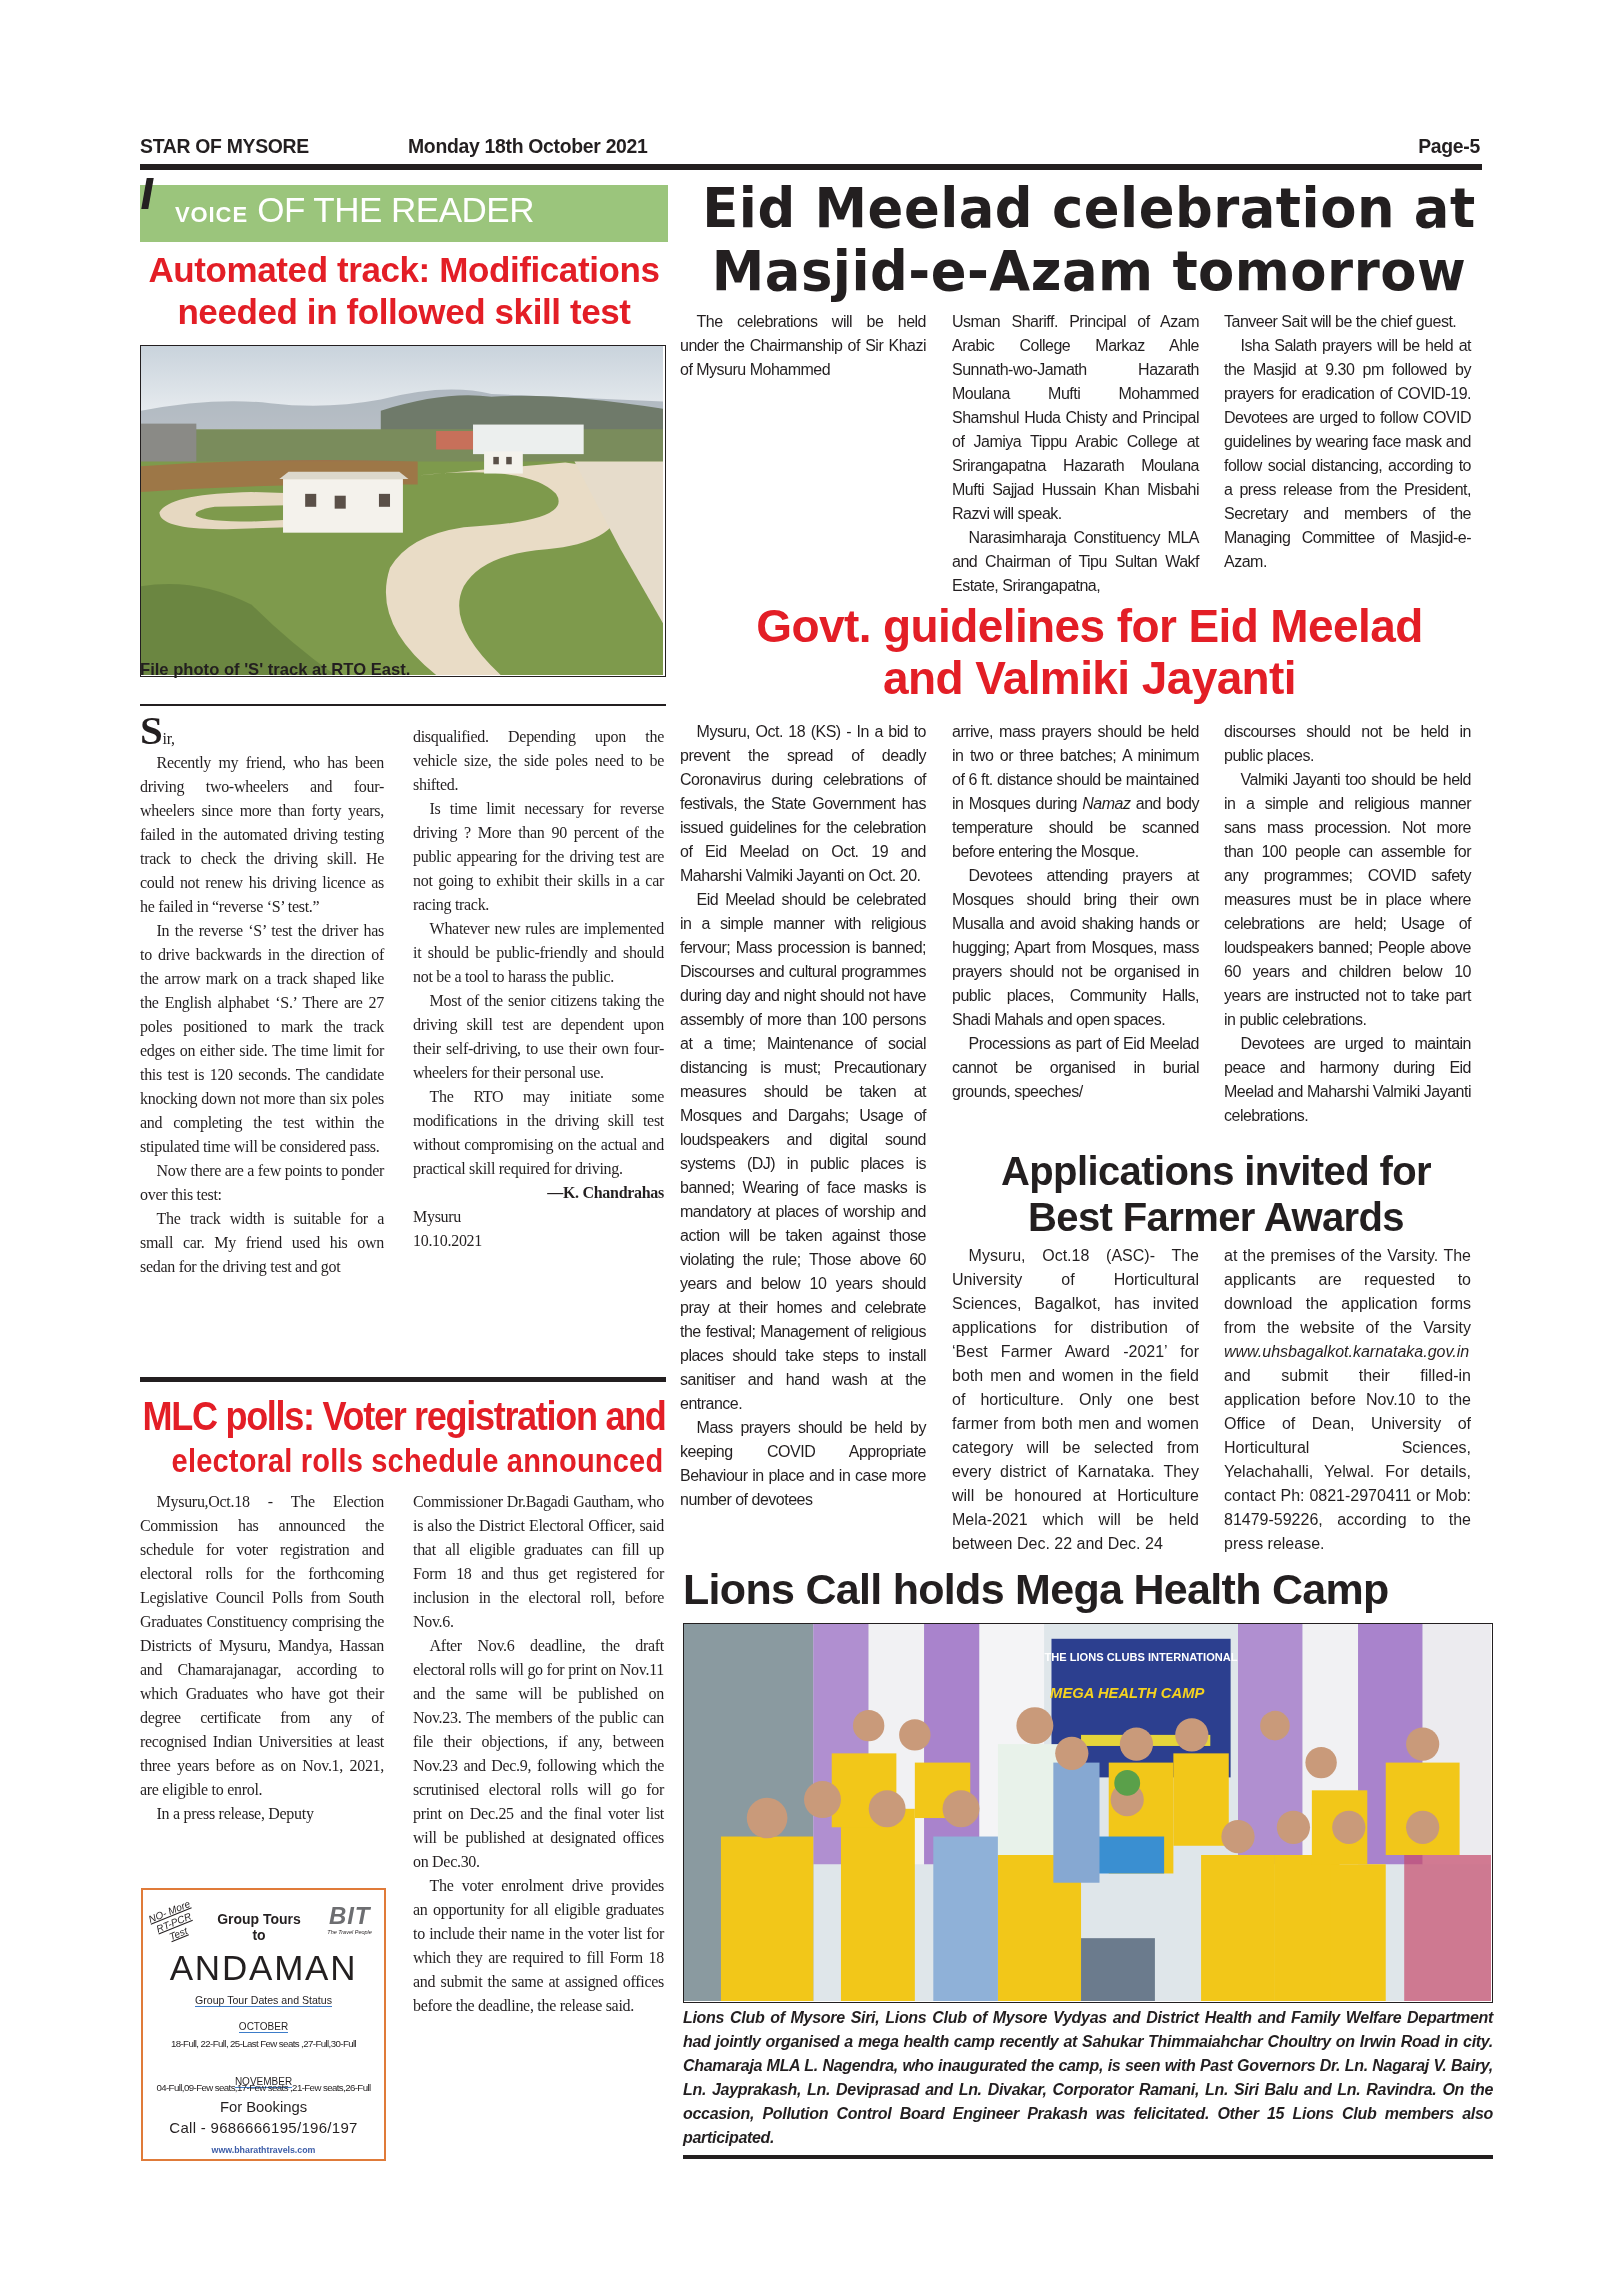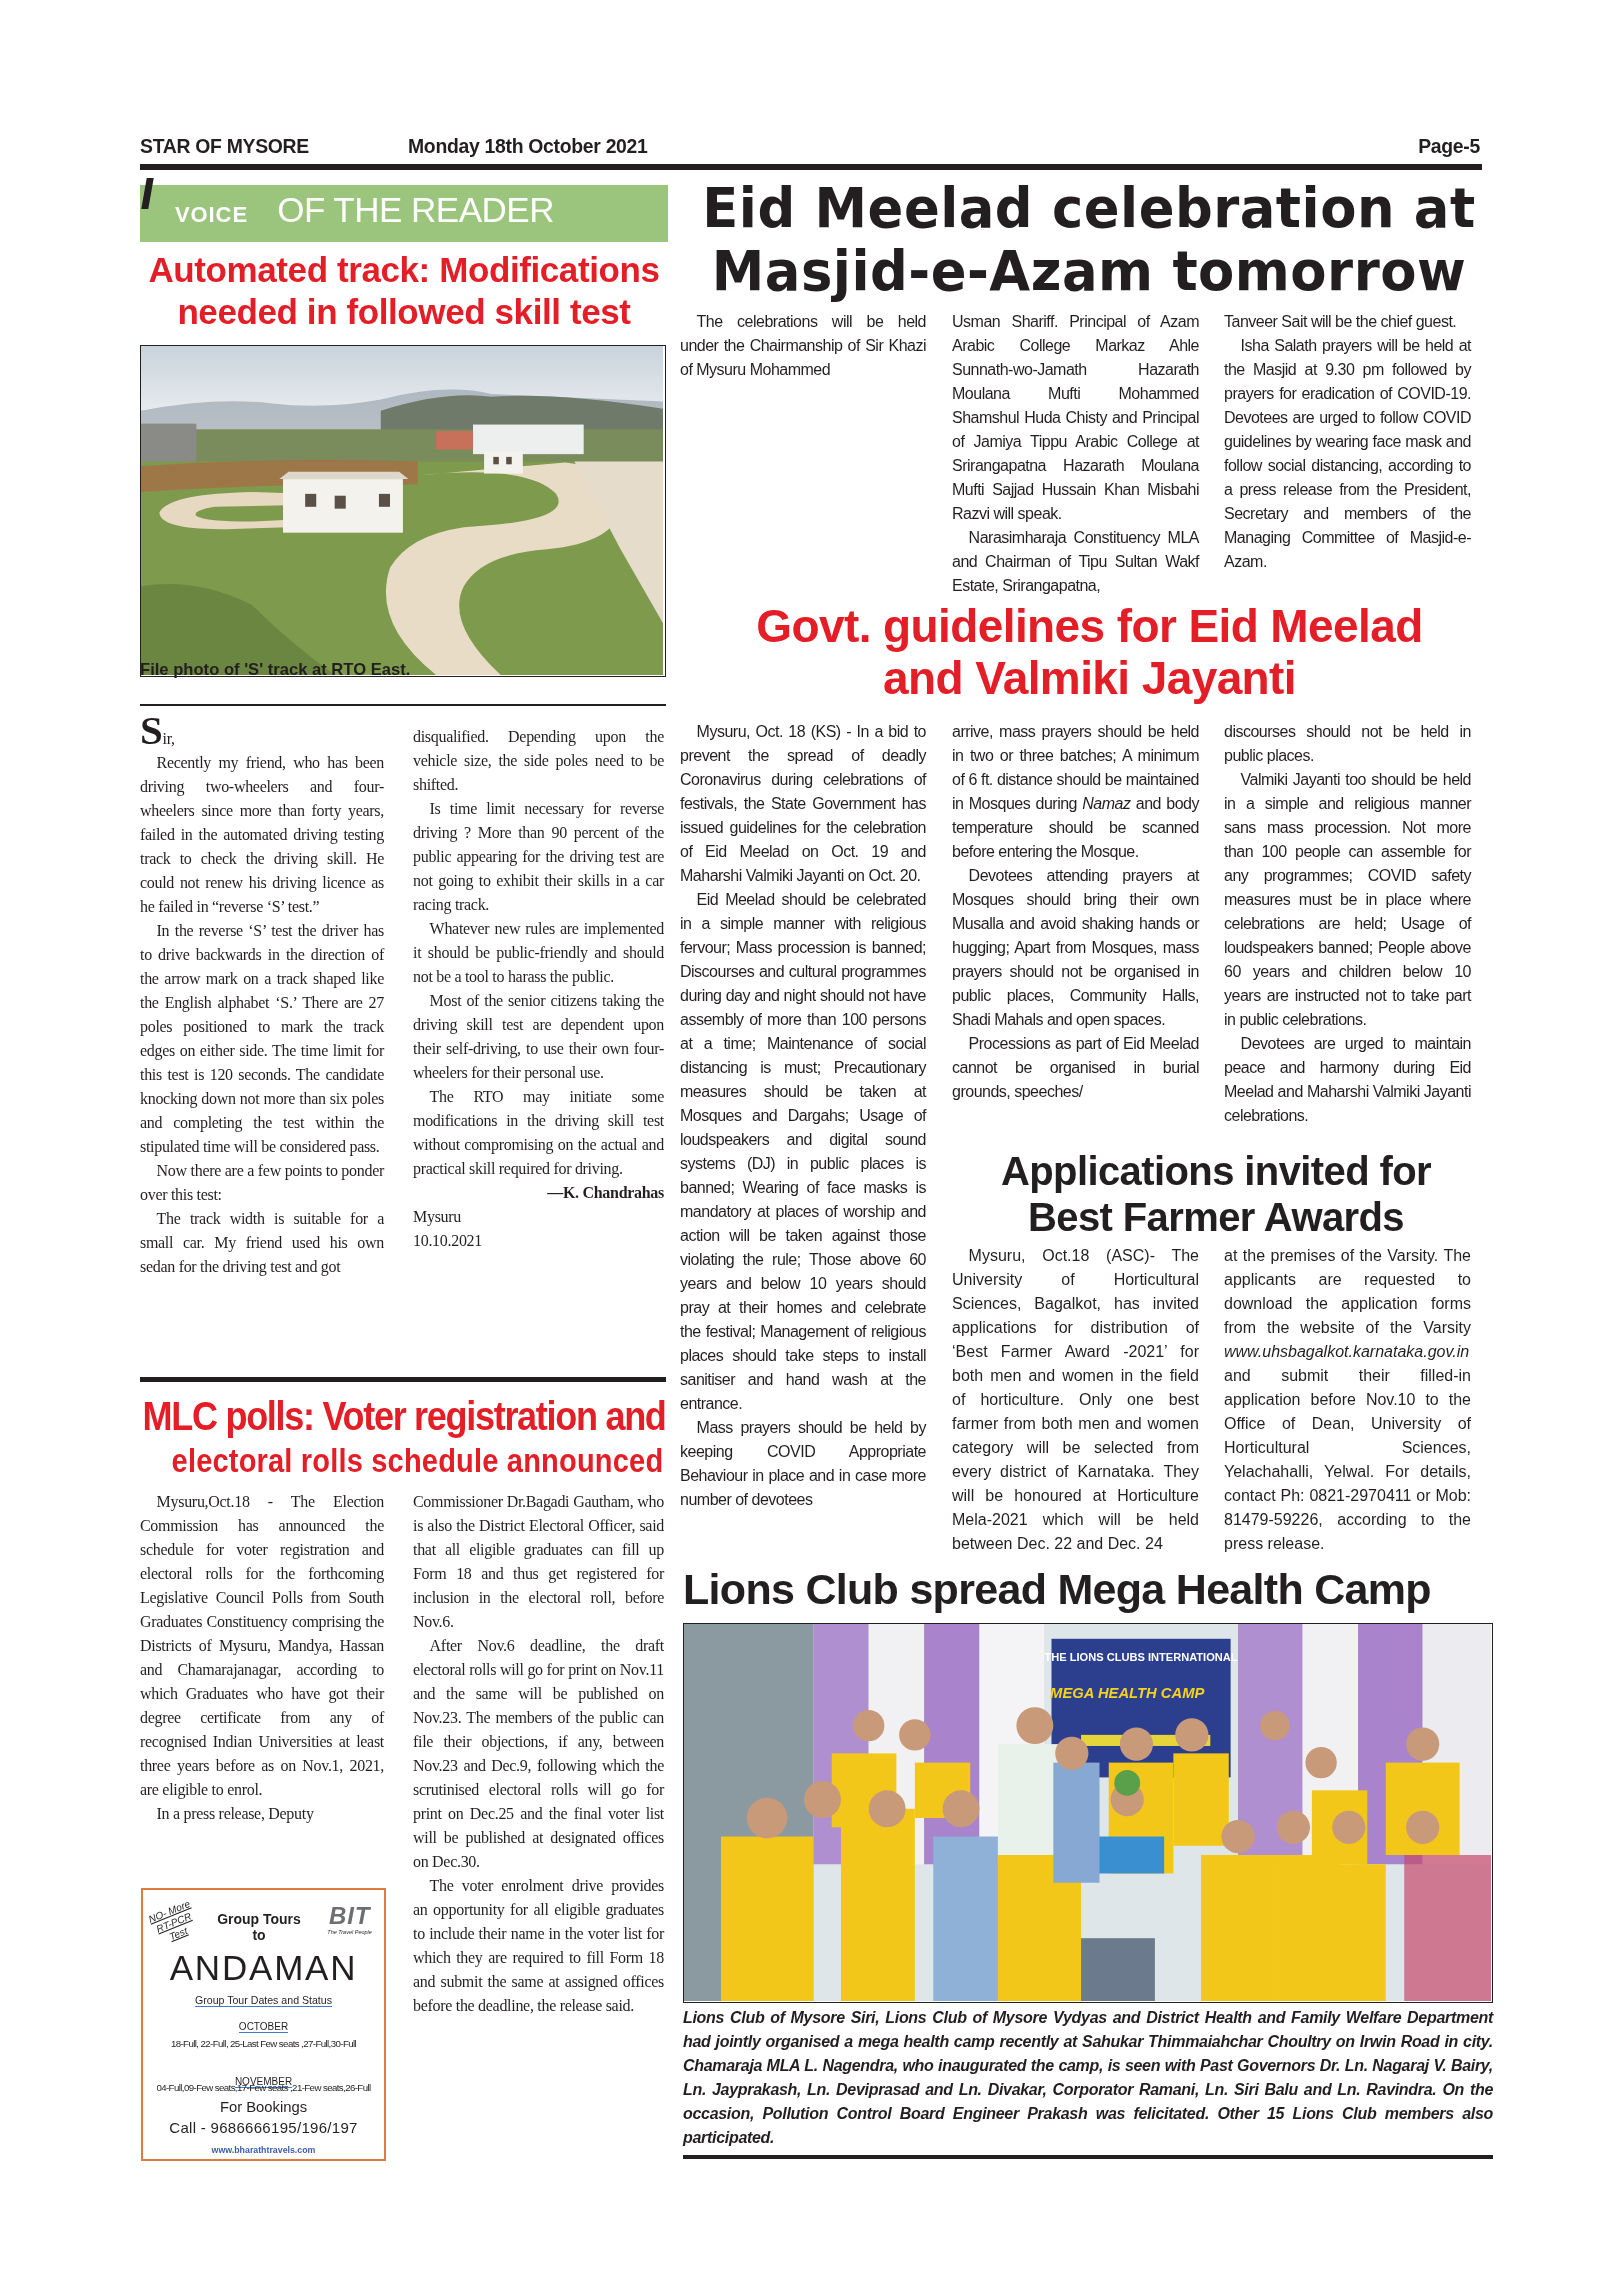--- a/index.html
+++ b/index.html
@@ -13,21 +13,21 @@
   .mh-paper { position: absolute; left: 0; top: 0; font-size: 19.4px; font-weight: bold; letter-spacing: -0.3px; }
   .mh-date  { position: absolute; left: 268px; top: 0; font-size: 19.4px; font-weight: bold; letter-spacing: -0.3px; }
   .mh-page  { position: absolute; right: 0; top: 0; font-size: 19.4px; font-weight: bold; letter-spacing: -0.3px; }
   .rule-top { left: 140px; top: 164px; width: 1342px; height: 5.5px; background: #231f20; }
 
   
   .vor-banner { left: 140px; top: 185px; width: 528px; height: 57px; background: #9bc57c; }
   .vor-flag2 { left: 144px; top: 178px; width: 7.4px; height: 31px; background: #231f20; transform: skewX(-10deg); }
   .vor-text { left: 175px; top: 190px; height: 46px; display: flex; align-items: baseline; color: #fff; }
   .vor-voice { font-size: 22px; font-weight: bold; letter-spacing: 0.9px; font-variant: small-caps; margin-right: 9.2px; }
-  .vor-rest { font-size: 35px; font-weight: normal; letter-spacing: -0.5px; margin-left: 20px; }
+  .vor-rest { font-size: 35px; font-weight: normal; letter-spacing: -0.5px; }
 
   
   .hl-red { color: #e31e26; font-weight: bold; text-align: center; }
   .hl-black { color: #231f20; font-weight: bold; text-align: center; }
 
   .letter-title { left: 140px; top: 249px; width: 528px; font-size: 35px; line-height: 42px; letter-spacing: -0.4px; }
 
   .photo { overflow: hidden; border: 1.8px solid #231f20; }
   .photo-track { left: 140px; top: 345px; width: 526px; height: 332px; }
   .cap-track { left: 140px; top: 660px; width: 526px; text-align: left; font-size: 16.6px; font-weight: bold; }
@@ -243,21 +243,21 @@
   <div>Applications invited for</div>
   <div>Best Farmer Awards</div>
 </div>
 <div class="abs col f-col1">
   <p>Mysuru, Oct.18 (ASC)- The University of Horticultural Sciences, Bagalkot, has invited applications for distribution of ‘Best Farmer Award -2021’ for both men and women in the field of horticulture. Only one best farmer from both men and women category will be selected from every district of Karnataka. They will be honoured at Horticulture Mela-2021 which will be held between Dec. 22 and Dec. 24</p>
 </div>
 <div class="abs col f-col2">
   <p class="noind"><span>at the premises of the Varsity. The applicants are requested to download the application forms from the website of the Varsity </span><i class="it">www.uhsbagalkot.karnataka.gov.in</i><span> and submit their filled-in application before Nov.10 to the Office of Dean, University of Horticultural Sciences, Yelachahalli, Yelwal. For details, contact Ph: 0821-2970411 or Mob: 81479-59226, according to the press release.</span></p>
 </div>
 
-<div class="abs hl-black lions-title">Lions Club spread Mega Health Camp</div>
+<div class="abs hl-black lions-title">Lions Call holds Mega Health Camp</div>
 <div class="abs photo photo-lions">
   <svg width="807" height="377" viewBox="0 0 874 408" preserveAspectRatio="none">
     <rect width="874" height="408" fill="#dfe6ea"></rect>
     <rect x="0" y="0" width="140" height="408" fill="#8a9aa0"></rect>
     <rect x="140" y="0" width="60" height="260" fill="#b08fd0"></rect>
     <rect x="200" y="0" width="60" height="260" fill="#f1f1f3"></rect>
     <rect x="260" y="0" width="60" height="260" fill="#a983cc"></rect>
     <rect x="320" y="0" width="70" height="260" fill="#f4f4f6"></rect>
     <rect x="600" y="0" width="70" height="260" fill="#b08fd0"></rect>
     <rect x="670" y="0" width="60" height="260" fill="#f1f1f3"></rect>

